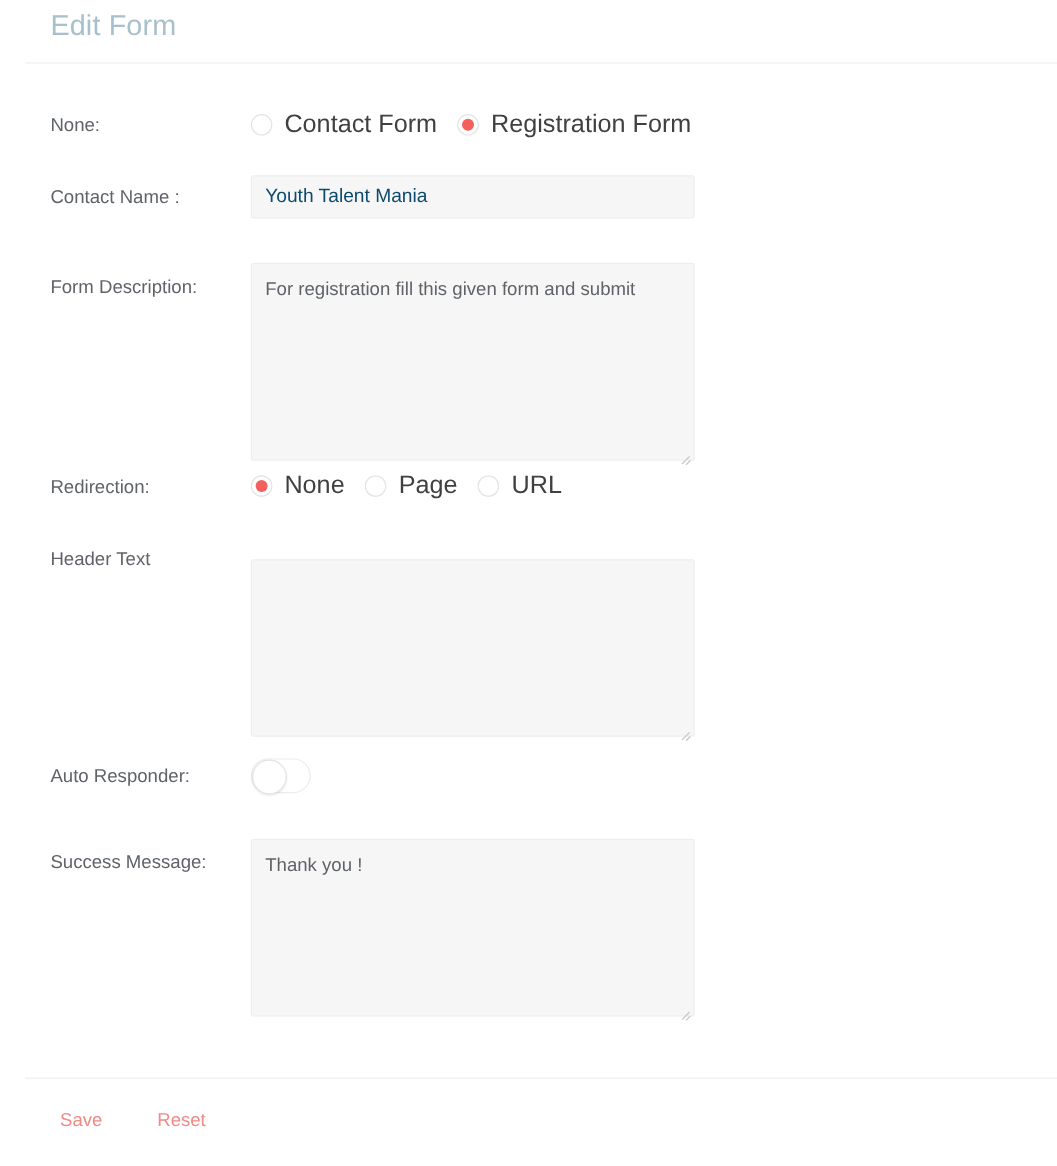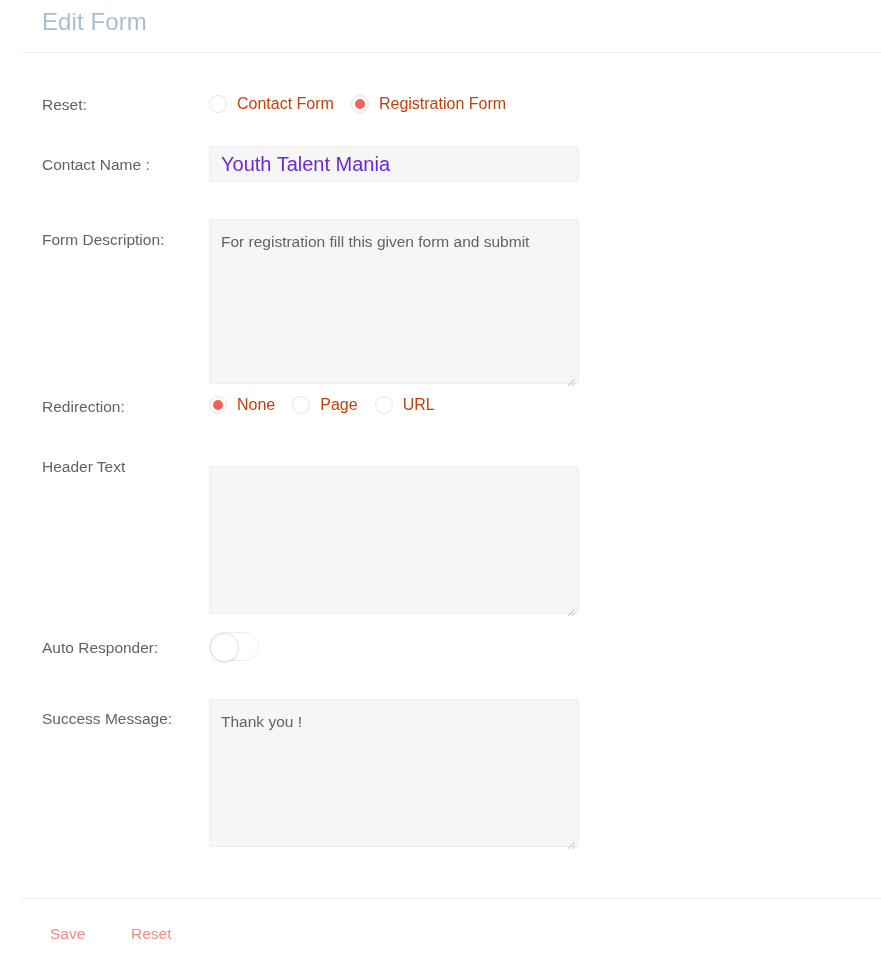--- a/index.html
+++ b/index.html
@@ -111,38 +111,38 @@
     left: 50%;
     top: 50%;
     transform: translate(-50%, -50%);
     width: 10px;
     height: 10px;
     border-radius: 50%;
     background: #f4615c;
   }
   .radio-label {
     margin-left: 10px;
-    font-size: 16px;
-    color: #c2410c;
+    font-size: 21px;
+    color: #404040;
     line-height: 20px;
     white-space: nowrap;
   }
 
   
   .text-input {
     width: 370px;
     height: 36px;
     box-sizing: border-box;
     background: #f6f6f6;
     border: 1px solid #eeeeee;
     border-radius: 2px;
     padding: 0 11px;
     font-family: "Liberation Sans", sans-serif;
-    font-size: 20px;
-    color: #6d28d9;
+    font-size: 16px;
+    color: #0c4a6e;
     outline: none;
   }
 
   .text-area {
     width: 370px;
     box-sizing: border-box;
     background: #f6f6f6;
     border: 1px solid #eeeeee;
     border-radius: 2px;
     padding: 9px 11px;
@@ -247,21 +247,21 @@
 <div class="panel">
 
   <div class="panel-header">
     <div class="panel-title">Edit Form</div>
     <div class="header-rule"></div>
   </div>
 
   <div class="panel-body">
 
     <div class="form-row" style="height:60px;">
-      <div class="field-label" style="top:42px;">Reset:</div>
+      <div class="field-label" style="top:42px;">None:</div>
       <div class="field-control" style="top:41px;">
         <div class="radio-group">
           <div class="radio-item">
             <span class="radio-dot"></span>
             <span class="radio-label">Contact Form</span>
           </div>
           <div class="radio-item">
             <span class="radio-dot checked"></span>
             <span class="radio-label">Registration Form</span>
           </div>

